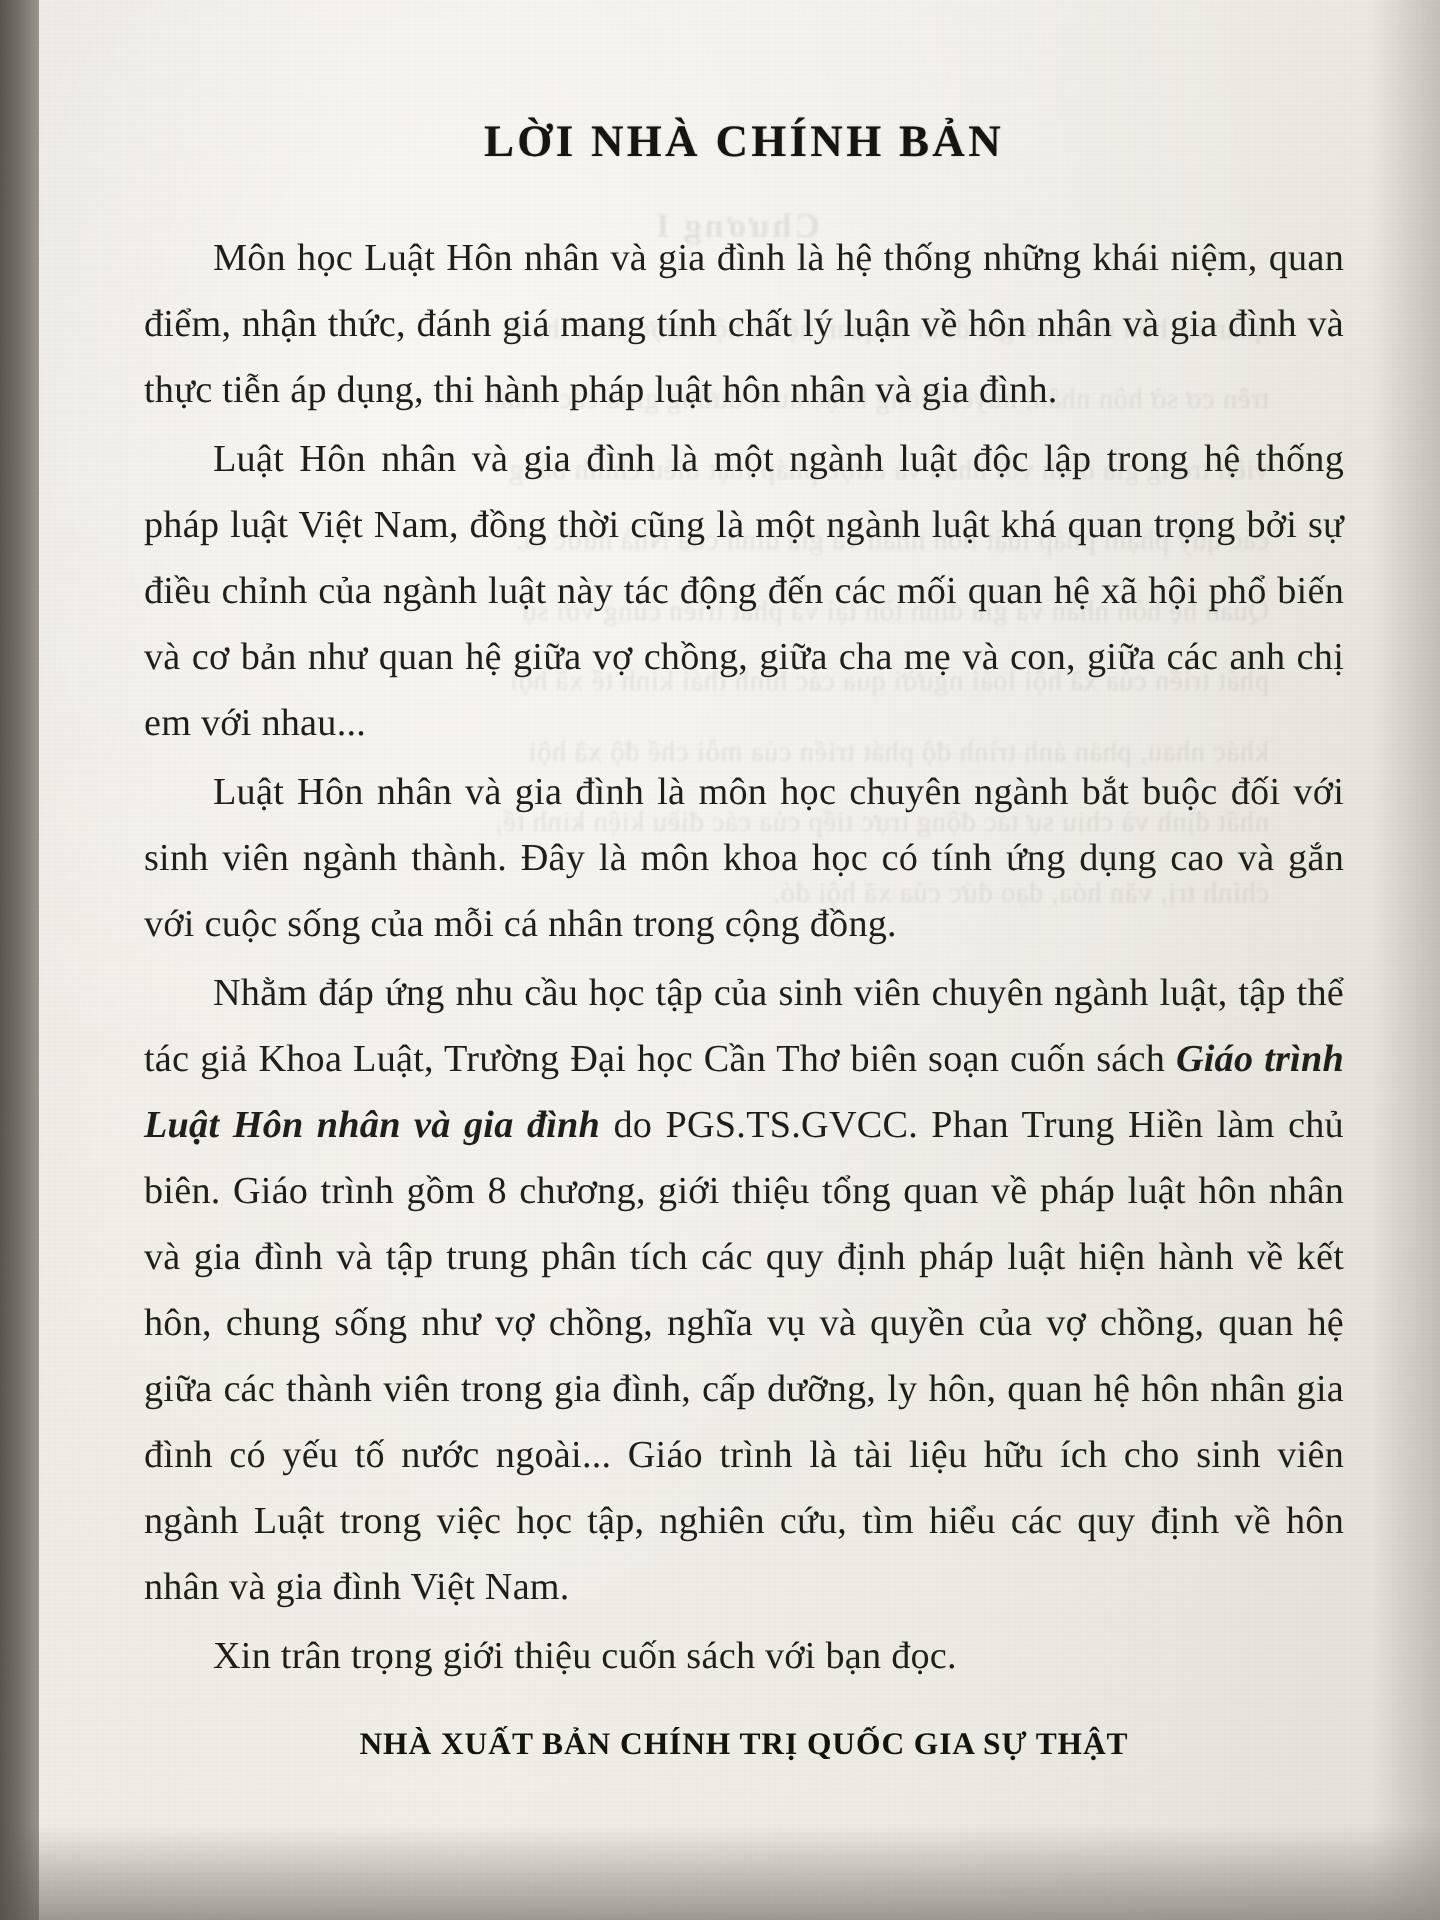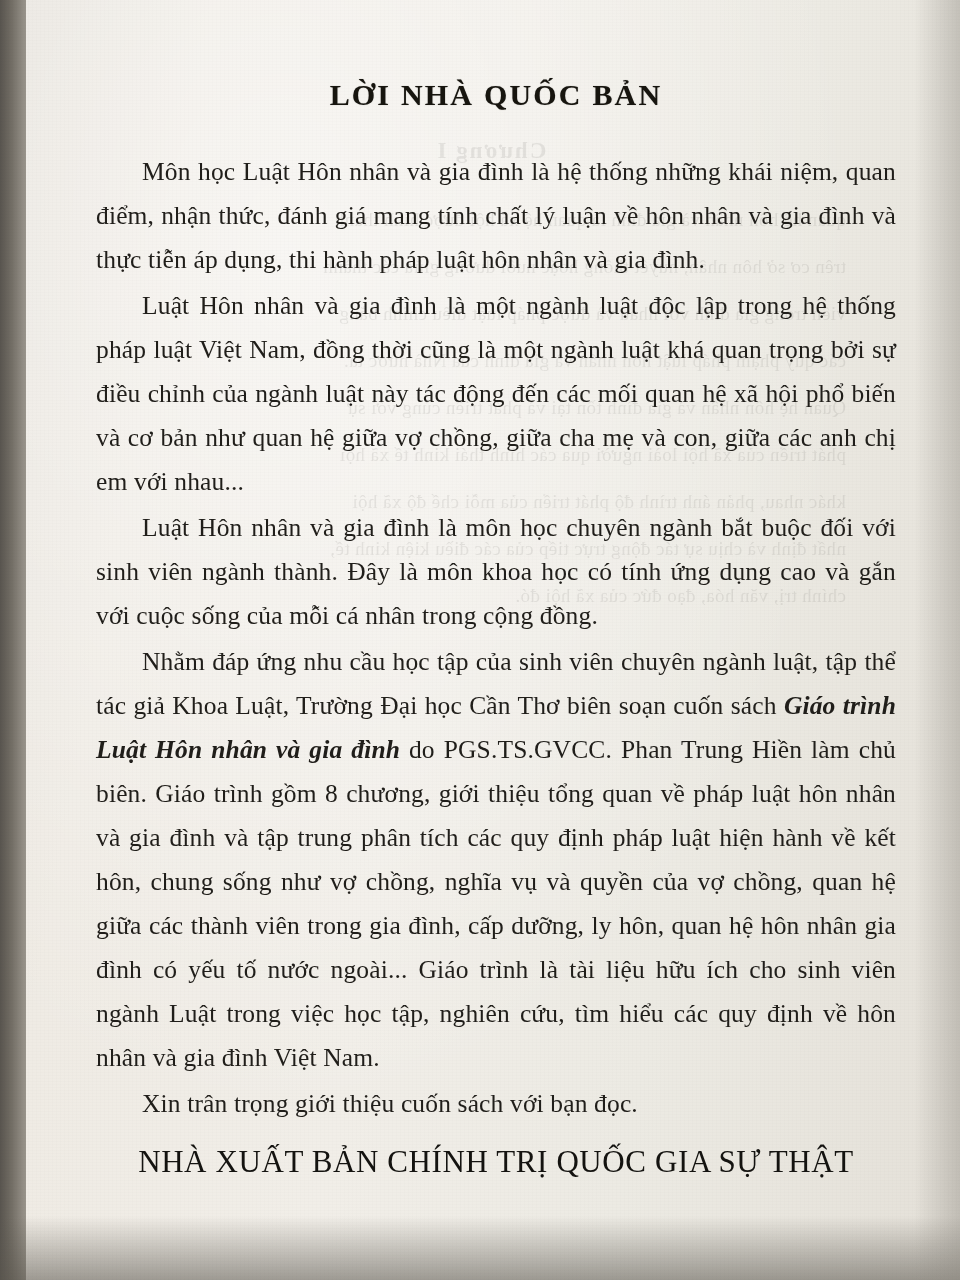--- a/index.html
+++ b/index.html
@@ -119,22 +119,22 @@
   }
   #sign-date {
     font-style: italic;
     font-size: 25px;
     line-height: 40px;
     letter-spacing: .3px;
     margin: 0;
     padding-left: 80px;
   }
   #publisher {
-    font-weight: normal;
-    font-size: 31px;
+    font-weight: bold;
+    font-size: 21px;
     line-height: 44px;
     letter-spacing: .6px;
     margin: 2px 0 0 0;
     color: #141310;
   }
 
   
   #grain {
     position: absolute;
     inset: 0;
@@ -162,21 +162,21 @@
     <p>các quy phạm pháp luật hôn nhân và gia đình của Nhà nước ta.</p>
     <p>Quan hệ hôn nhân và gia đình tồn tại và phát triển cùng với sự</p>
     <p>phát triển của xã hội loài người qua các hình thái kinh tế xã hội</p>
     <p>khác nhau, phản ánh trình độ phát triển của mỗi chế độ xã hội</p>
     <p>nhất định và chịu sự tác động trực tiếp của các điều kiện kinh tế,</p>
     <p>chính trị, văn hóa, đạo đức của xã hội đó.</p>
   </div>
 
   <div id="content">
 
-    <h1 id="doc-title">LỜI NHÀ QUỐC BẢN</h1>
+    <h1 id="doc-title">LỜI NHÀ CHÍNH BẢN</h1>
 
     <p class="para">Môn học Luật Hôn nhân và gia đình là hệ thống những khái niệm, quan điểm, nhận thức, đánh giá mang tính chất lý luận về hôn nhân và gia đình và thực tiễn áp dụng, thi hành pháp luật hôn nhân và gia đình.</p>
     <p class="para">Luật Hôn nhân và gia đình là một ngành luật độc lập trong hệ thống pháp luật Việt Nam, đồng thời cũng là một ngành luật khá quan trọng bởi sự điều chỉnh của ngành luật này tác động đến các mối quan hệ xã hội phổ biến và cơ bản như quan hệ giữa vợ chồng, giữa cha mẹ và con, giữa các anh chị em với nhau...</p>
     <p class="para">Luật Hôn nhân và gia đình là môn học chuyên ngành bắt buộc đối với sinh viên ngành thành. Đây là môn khoa học có tính ứng dụng cao và gắn với cuộc sống của mỗi cá nhân trong cộng đồng.</p>
 
     <p class="para"><span>Nhằm đáp ứng nhu cầu học tập của sinh viên chuyên ngành luật, tập thể tác giả Khoa Luật, Trường Đại học Cần Thơ biên soạn cuốn sách </span><span class="book-title">Giáo trình Luật Hôn nhân và gia đình</span><span> do PGS.TS.GVCC. Phan Trung Hiền làm chủ biên. Giáo trình gồm 8 chương, giới thiệu tổng quan về pháp luật hôn nhân và gia đình và tập trung phân tích các quy định pháp luật hiện hành về kết hôn, chung sống như vợ chồng, nghĩa vụ và quyền của vợ chồng, quan hệ giữa các thành viên trong gia đình, cấp dưỡng, ly hôn, quan hệ hôn nhân gia đình có yếu tố nước ngoài... Giáo trình là tài liệu hữu ích cho sinh viên ngành Luật trong việc học tập, nghiên cứu, tìm hiểu các quy định về hôn nhân và gia đình Việt Nam.</span></p>
 
     <p class="para">Xin trân trọng giới thiệu cuốn sách với bạn đọc.</p>
 
     <div id="signature">

